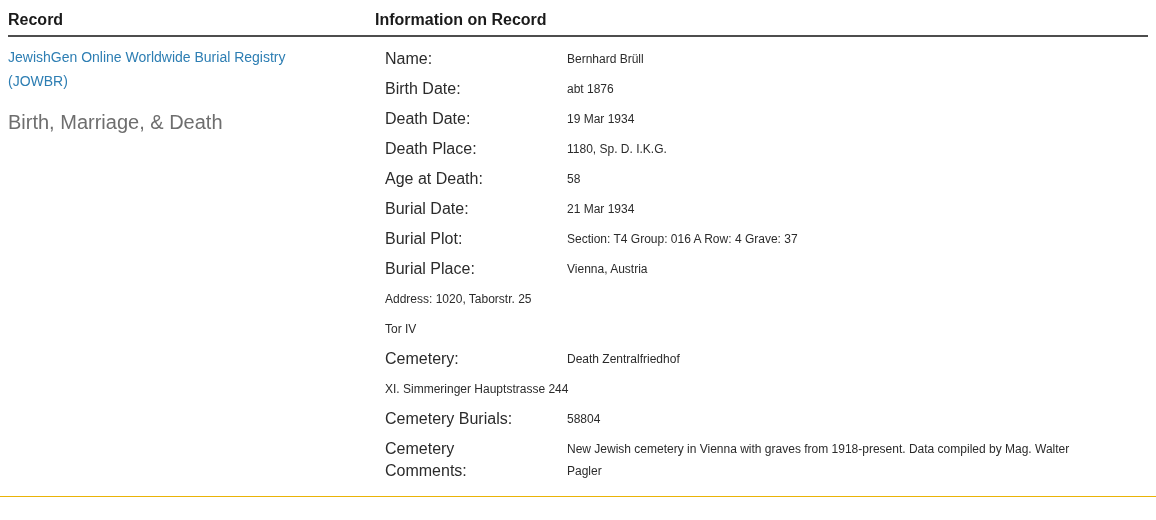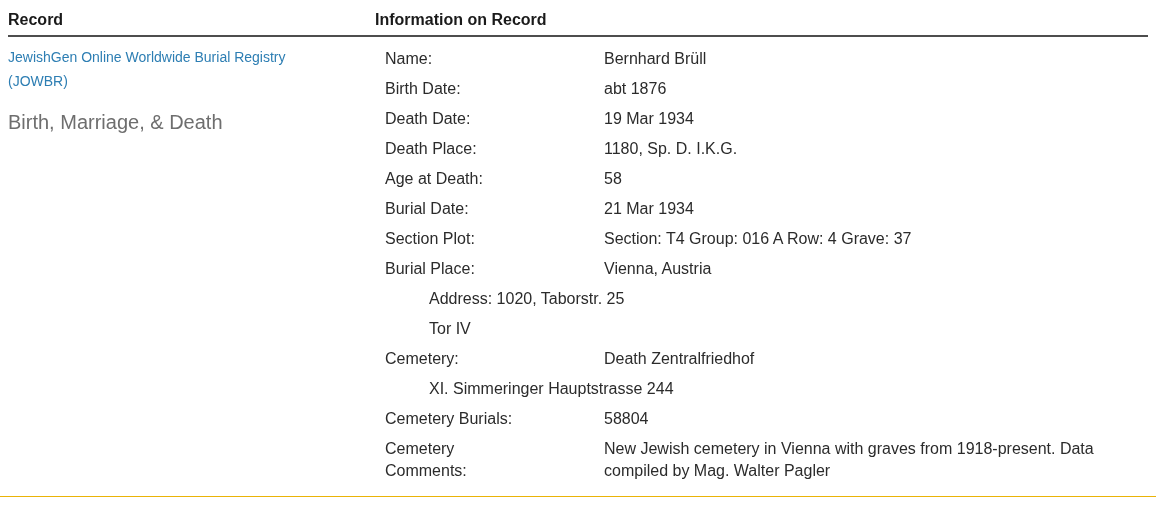--- a/index.html
+++ b/index.html
@@ -57,35 +57,35 @@
   .info-rows {
     padding-left: 10px;
     padding-top: 3px;
     display: flex;
     flex-direction: column;
     gap: 8px;
   }
   .field-row {
     display: flex;
     align-items: flex-end;
+    gap: 7px;
   }
   .field-label {
     width: 132px;
     flex-shrink: 0;
     margin-right: 43px;
     font-size: 16px;
     line-height: 22px;
     color: #2b2b2b;
   }
   .field-value {
     max-width: 540px;
-    font-size: 16px;
+    font-size: 12px;
     line-height: 22px;
     color: #2b2b2b;
-    margin-left: 44px;
   }
 </style>
 </head>
 <body>
 
 <div class="record-table">
 
   <div class="header-row">
     <div class="col-record header-cell">Record</div>
     <div class="col-info header-cell">Information on Record</div>
@@ -125,21 +125,21 @@
             <div class="field-label">Age at Death:</div>
             <div class="field-value">58</div>
           </div>
 
           <div class="field-row">
             <div class="field-label">Burial Date:</div>
             <div class="field-value">21 Mar 1934</div>
           </div>
 
           <div class="field-row">
-            <div class="field-label">Section Plot:</div>
+            <div class="field-label">Burial Plot:</div>
             <div class="field-value">Section: T4 Group: 016 A Row: 4 Grave: 37</div>
           </div>
 
           <div class="field-row">
             <div class="field-label">Burial Place:</div>
             <div class="field-value">Vienna, Austria</div>
           </div>
 
           <div class="field-row">
             <div class="field-value">Address: 1020, Taborstr. 25</div>

